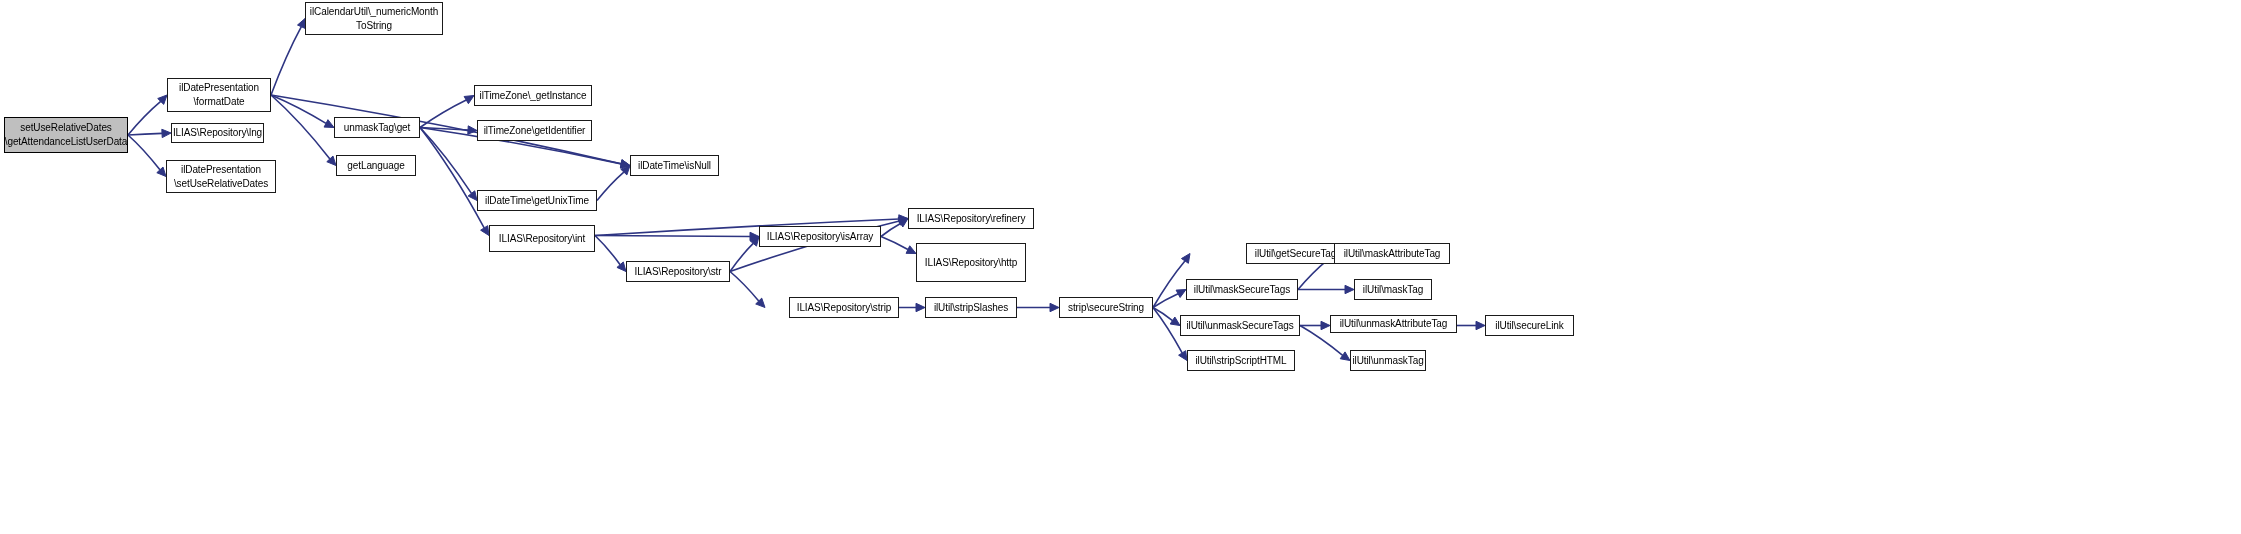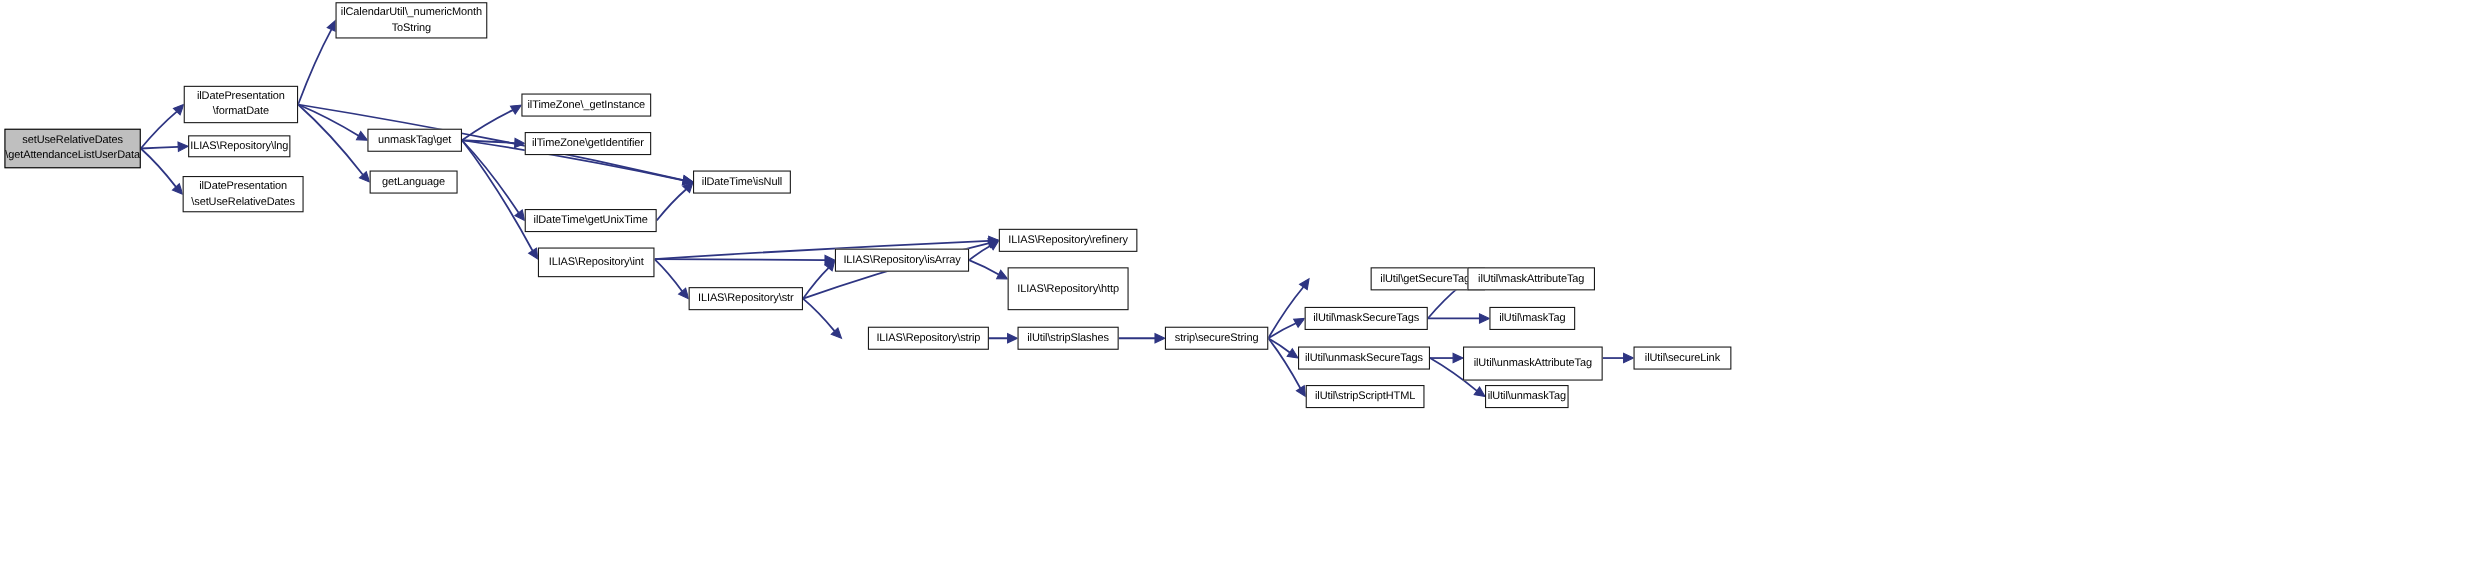--- a/index.html
+++ b/index.html
@@ -146,17 +146,17 @@
       <div class="node" style="left: 908px; top: 208px; width: 126px; height: 21px;">ILIAS\Repository\refinery</div>
       <div class="node" style="left: 916px; top: 243px; width: 110px; height: 39px;">ILIAS\Repository\http</div>
       <div class="node" style="left: 925px; top: 297px; width: 92px; height: 21px;">ilUtil\stripSlashes</div>
       <div class="node" style="left: 1059px; top: 297px; width: 94px; height: 21px;">strip\secureString</div>
       <div class="node" style="left: 1246px; top: 243px; width: 104px; height: 21px;">ilUtil\getSecureTags</div>
       <div class="node" style="left: 1186px; top: 279px; width: 112px; height: 21px;">ilUtil\maskSecureTags</div>
       <div class="node" style="left: 1180px; top: 315px; width: 120px; height: 21px;">ilUtil\unmaskSecureTags</div>
       <div class="node" style="left: 1187px; top: 350px; width: 108px; height: 21px;">ilUtil\stripScriptHTML</div>
       <div class="node" style="left: 1334px; top: 243px; width: 116px; height: 21px;">ilUtil\maskAttributeTag</div>
       <div class="node" style="left: 1354px; top: 279px; width: 78px; height: 21px;">ilUtil\maskTag</div>
-      <div class="node" style="left: 1330px; top: 315px; width: 127px; height: 31px;">ilUtil\unmaskAttributeTag</div>
+      <div class="node" style="left: 1330px; top: 315px; width: 127px; height: 18px;">ilUtil\unmaskAttributeTag</div>
       <div class="node" style="left: 1350px; top: 350px; width: 76px; height: 21px;">ilUtil\unmaskTag</div>
       <div class="node" style="left: 1485px; top: 315px; width: 89px; height: 21px;">ilUtil\secureLink</div>
     </div>
 </div>
 
 </body></html>

